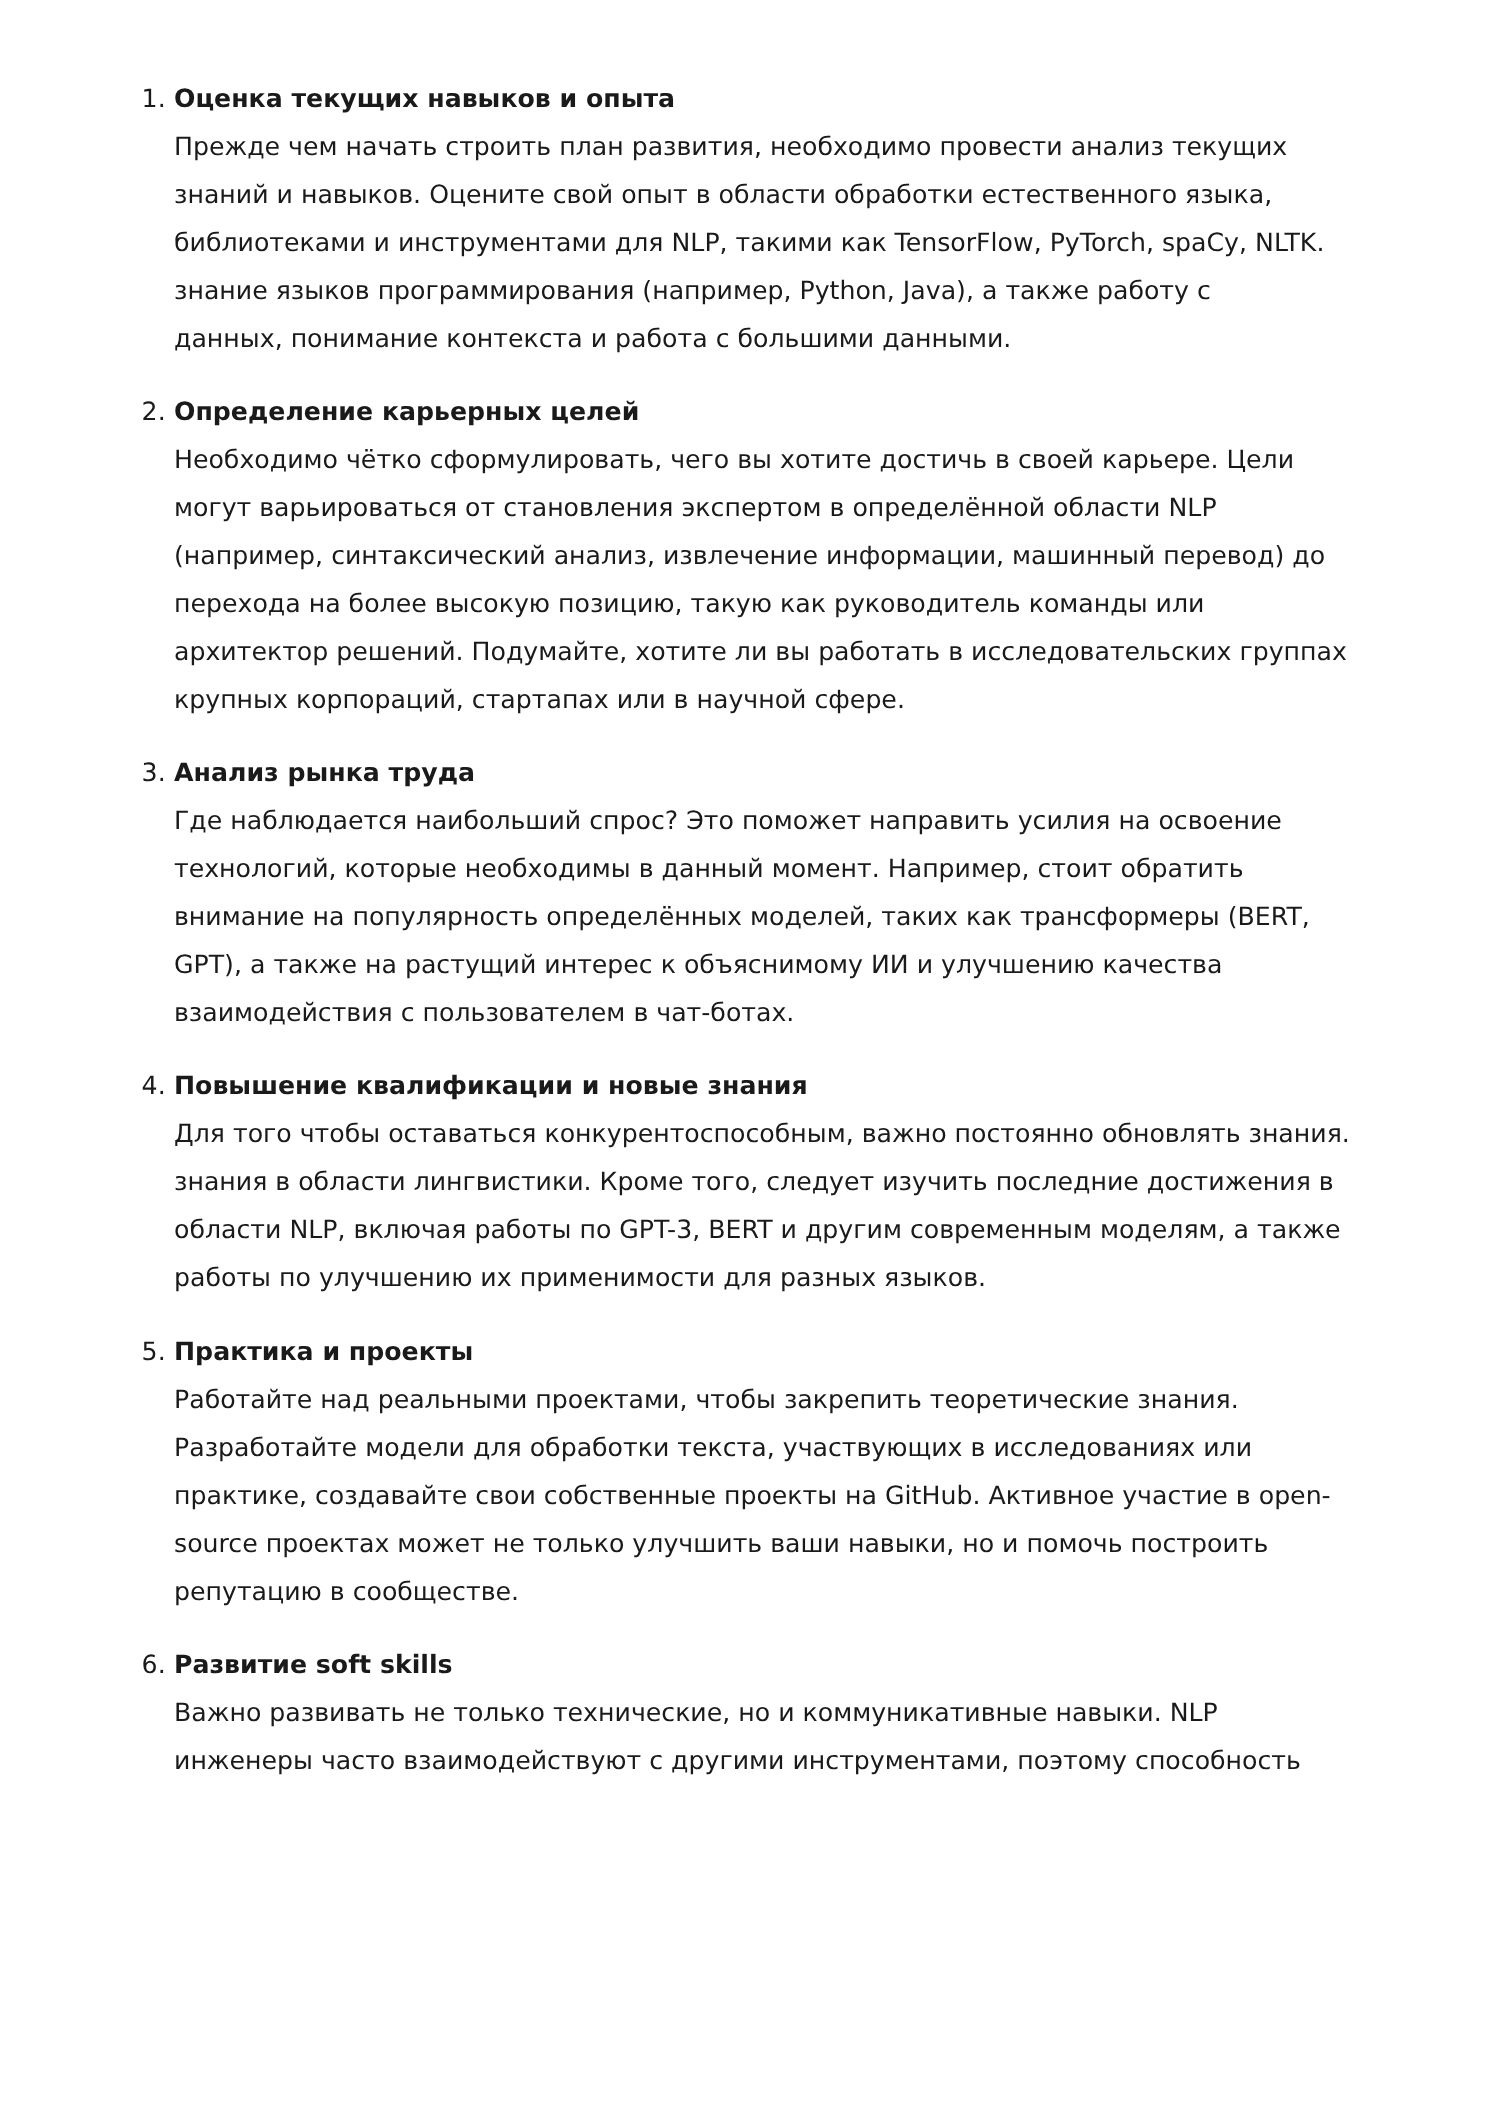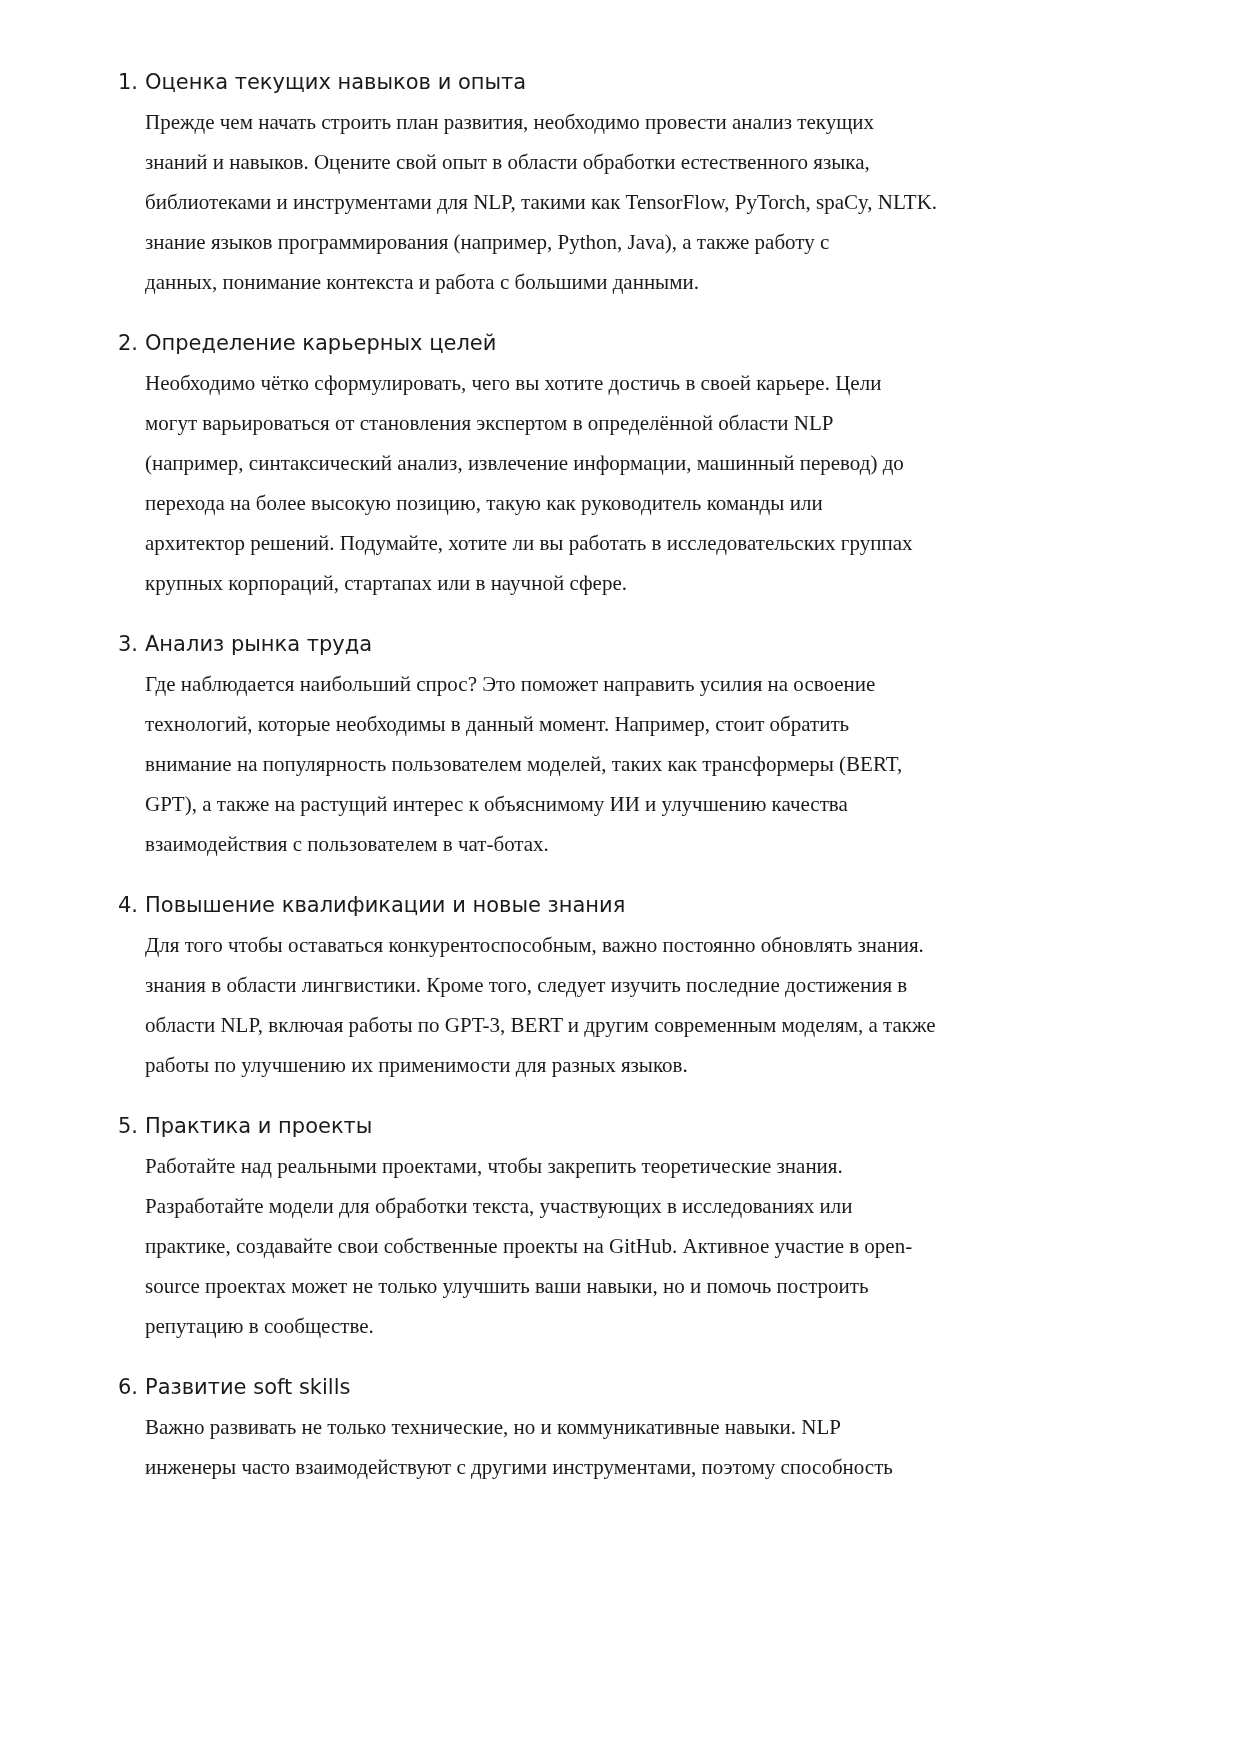--- a/index.html
+++ b/index.html
@@ -4,23 +4,23 @@
 <style>
   html, body { margin: 0; padding: 0; background: #ffffff; }
   body { width: 1239px; height: 1753px; overflow: hidden; position: relative; }
   .page {
     position: absolute; left: 0; top: 0; width: 1239px; height: 1753px;
     font-family: "DejaVu Sans", sans-serif; color: #1a1a1a;
   }
   ol.sections { list-style: none; margin: 0; padding: 0; position: absolute; left: 118px; top: 62px; width: 1060px; }
   li.section { position: relative; margin: 0 0 21px 0; padding-left: 27px; }
   .num { position: absolute; left: 0; top: 0; font-size: 21px; line-height: 40px; }
-  .title { font-weight: normal; font-size: 21px; line-height: 40px; display: block; }
+  .title { font-weight: bold; font-size: 21px; line-height: 40px; display: block; }
   .body { font-size: 21px; line-height: 40px; display: block; white-space: normal; }
-  .line { display: block; white-space: nowrap; font-family: Liberation Serif, serif; }
+  .line { display: block; white-space: nowrap; }
 </style>
 </head>
 <body>
 
 <div class="page">
   <ol class="sections">
 
     <li class="section">
       <span class="num">1.</span>
       <span class="title">Оценка текущих навыков и опыта</span>
@@ -45,21 +45,21 @@
         <span class="line">крупных корпораций, стартапах или в научной сфере.</span>
       </span>
     </li>
 
     <li class="section">
       <span class="num">3.</span>
       <span class="title">Анализ рынка труда</span>
       <span class="body">
         <span class="line">Где наблюдается наибольший спрос? Это поможет направить усилия на освоение</span>
         <span class="line">технологий, которые необходимы в данный момент. Например, стоит обратить</span>
-        <span class="line">внимание на популярность пользователем моделей, таких как трансформеры (BERT,</span>
+        <span class="line">внимание на популярность определённых моделей, таких как трансформеры (BERT,</span>
         <span class="line">GPT), а также на растущий интерес к объяснимому ИИ и улучшению качества</span>
         <span class="line">взаимодействия с пользователем в чат-ботах.</span>
       </span>
     </li>
 
     <li class="section">
       <span class="num">4.</span>
       <span class="title">Повышение квалификации и новые знания</span>
       <span class="body">
         <span class="line">Для того чтобы оставаться конкурентоспособным, важно постоянно обновлять знания.</span>

